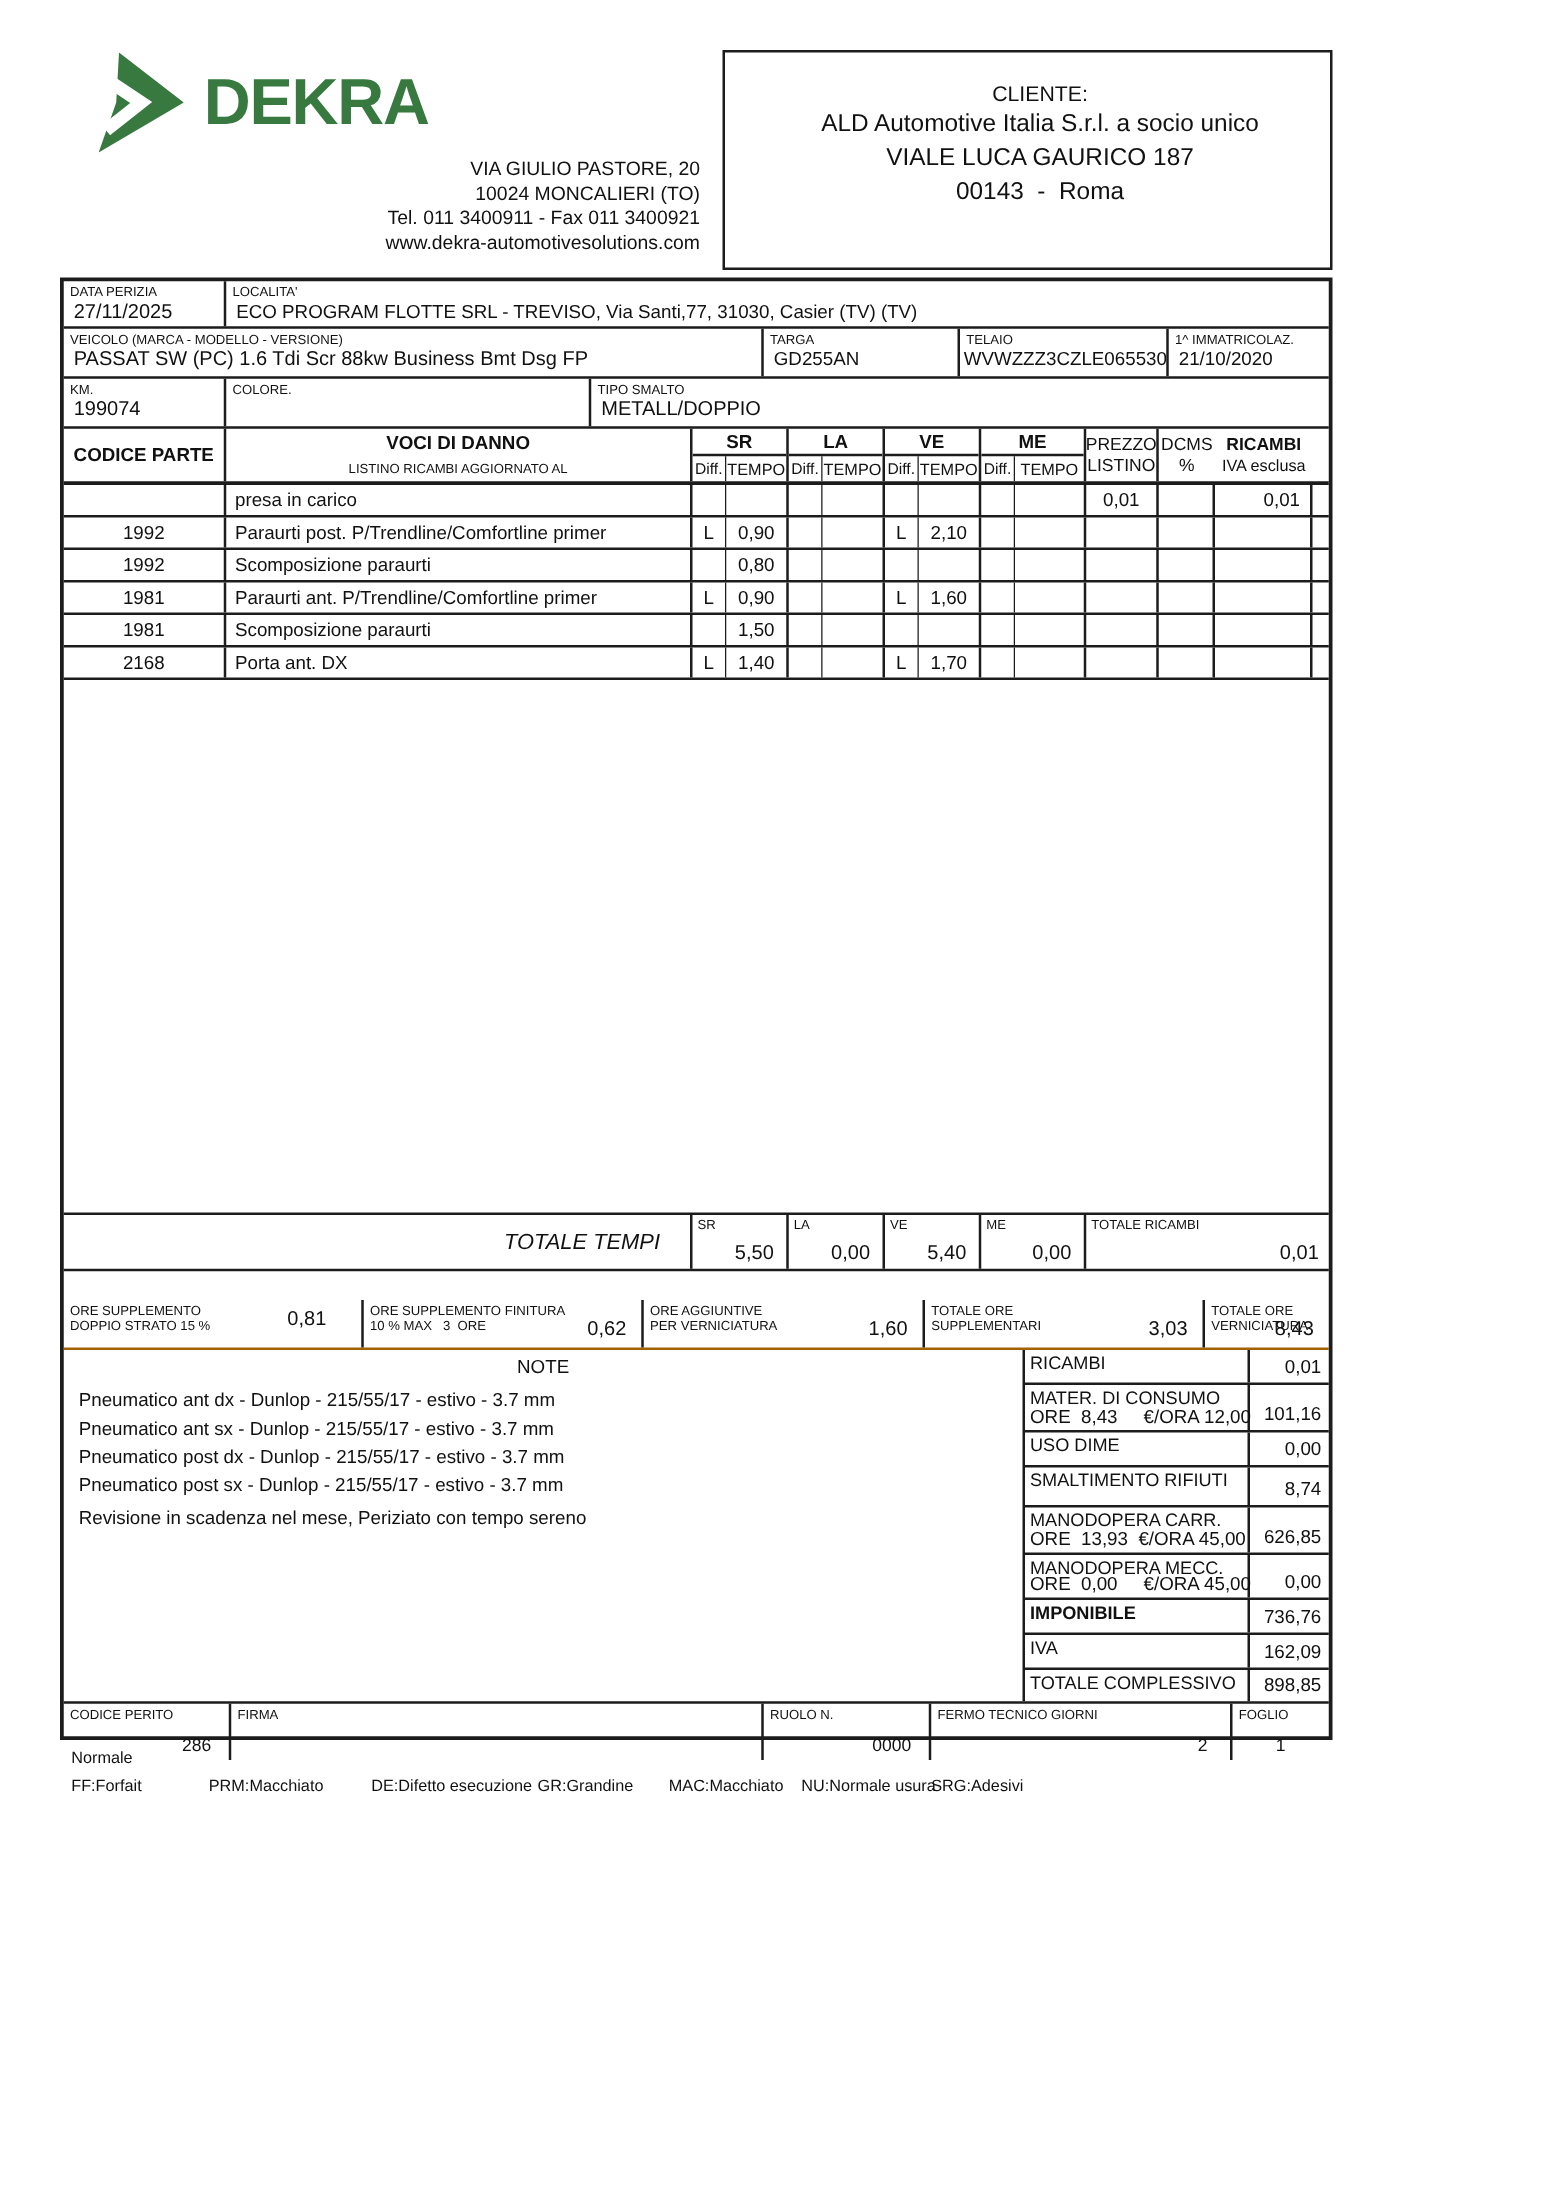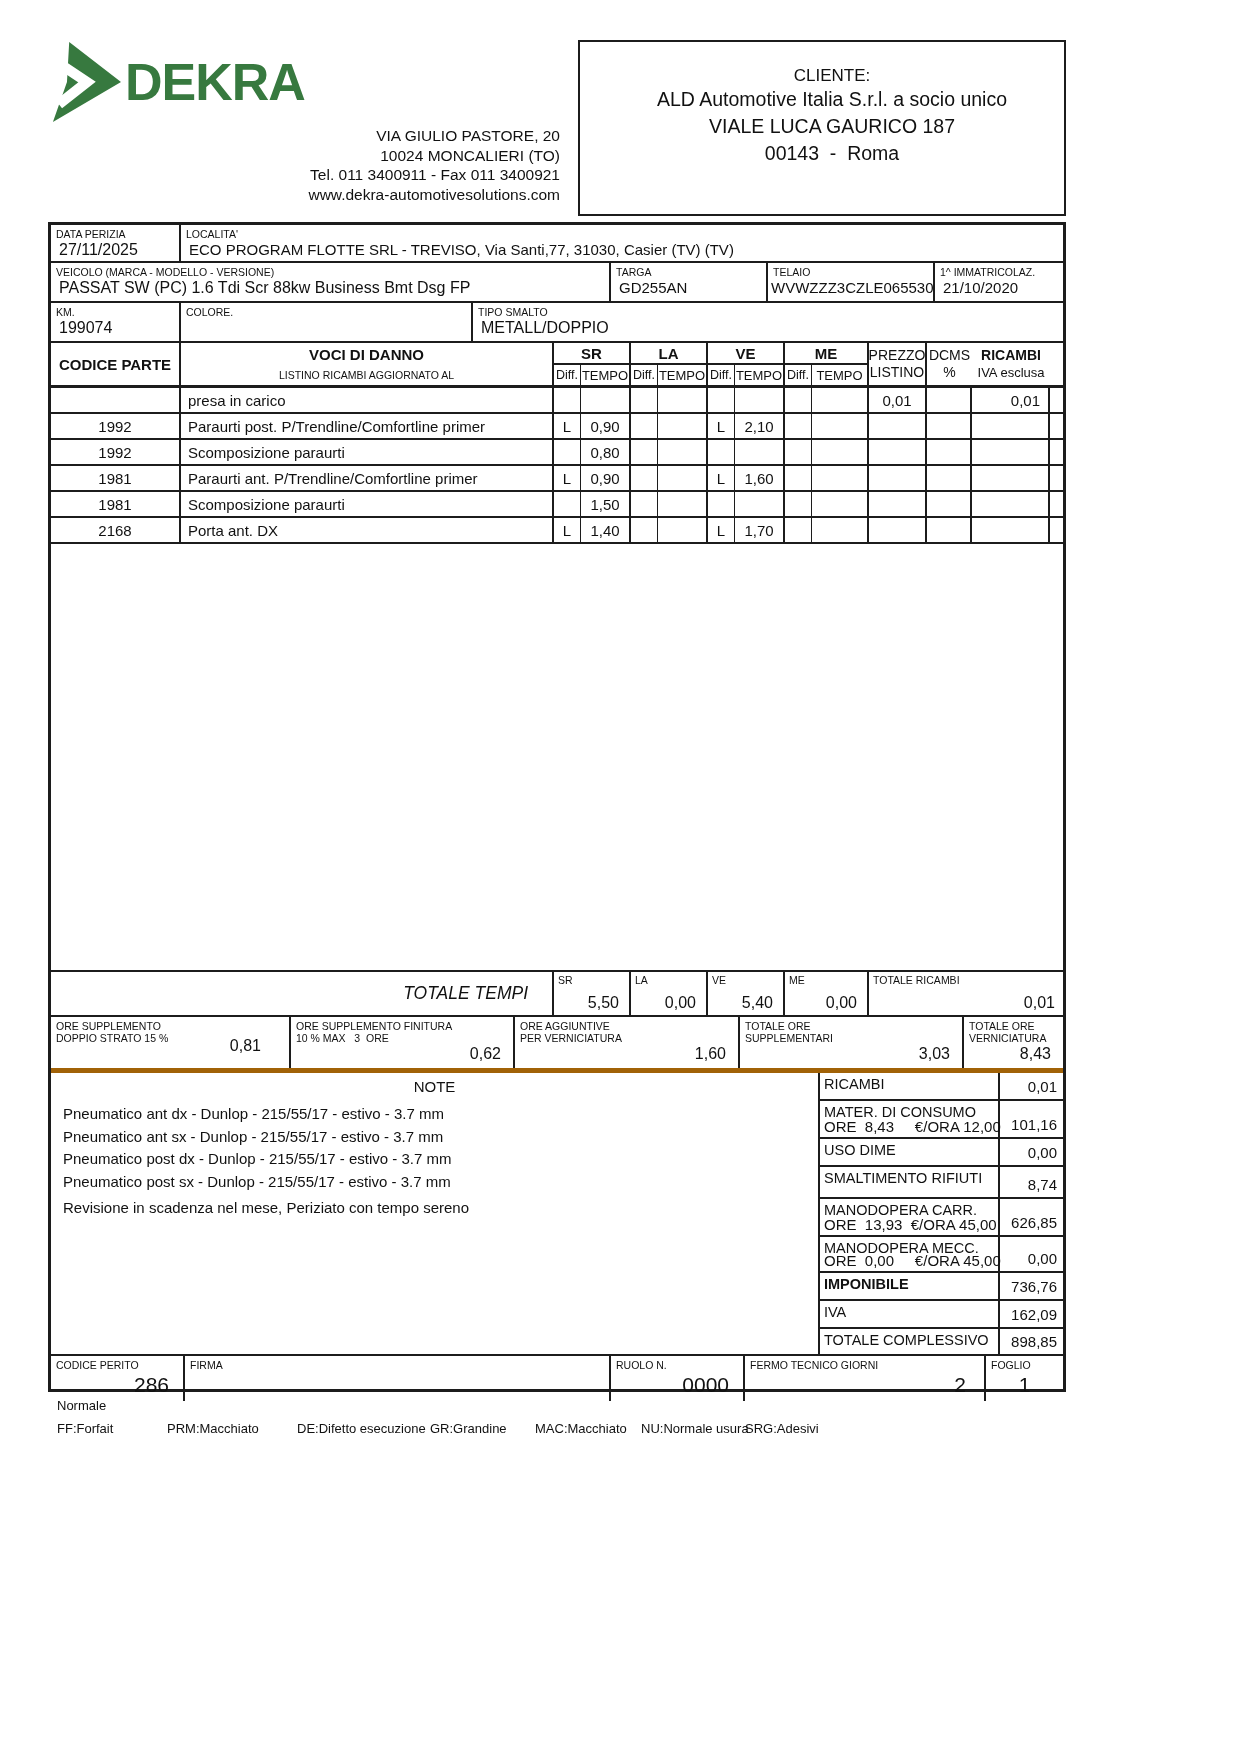--- a/index.html
+++ b/index.html
@@ -2,21 +2,21 @@
 <html><head>
 <meta charset="utf-8">
 <style>
   * { margin:0; padding:0; box-sizing:border-box; }
   html,body { background:#e8e8e8; }
   .page {
     position:relative; width:1241px; height:1754px; background:#ffffff;
     font-family:"Liberation Sans","DejaVu Sans",sans-serif; color:#111; overflow:hidden;
   }
   
-  .logo { position:absolute; left:47px; top:42px; display:flex; align-items:center; gap:4px; }
+  .logo { position:absolute; left:73px; top:42px; display:flex; align-items:center; gap:16px; }
   .logo-word { font-size:52px; font-weight:bold; letter-spacing:-1px; }
   .addr { position:absolute; left:240px; top:126px; width:320px; text-align:right;
           font-size:15.5px; line-height:19.5px; }
   .client-box { position:absolute; left:578px; top:40px; width:488px; height:176px;
                 border:2.5px solid #1c1c1c; padding:24px 10px 0 30px;text-align:center; }
   .client-label { font-size:17px; }
   .client-line { font-size:19.5px; line-height:27px; white-space:pre; }
 
   
   .form { position:absolute; left:48px; top:222px; width:1018px; height:1170px;
@@ -69,21 +69,21 @@
   
   .tempi { display:flex; height:45px; border-bottom:2px solid #1c1c1c; }
   .tt-label { width:503px; border-right:2px solid #1c1c1c; display:flex; align-items:center;
               justify-content:flex-end; padding-right:24px; font-size:17.5px;font-style:italic; }
   .tt-cell { position:relative; border-right:2px solid #1c1c1c; }
   .tt-lab { position:absolute; top:2px; left:4px; font-size:10.5px; }
   .tt-val { position:absolute; bottom:3px; right:10px; font-size:16px; }
   .tt-w { width:77px; } .tt-w4 { width:84px; } .tt-ric { width:194px; border-right:none; }
 
   
-  .suppl { display:flex; height:56px; border-bottom:5px solid #a16207; }
+  .suppl { display:flex; height:40px; border-bottom:2px solid #a16207;margin-top:23px; }
   .sp-cell { position:relative; border-right:2px solid #1c1c1c; }
   .sp-cell.last { border-right:none; }
   .sp-lab { position:absolute; top:3px; left:5px; font-size:10.5px; line-height:12px; white-space:pre; }
   .sp-val { position:absolute; bottom:5px; right:12px; font-size:16px; }
   .sp1{width:240px;} .sp2{width:224px;} .sp3{width:225px;} .sp4{width:224px;} .sp5{width:99px;}
 
   
   .notesec { display:flex; height:283px; border-bottom:2px solid #1c1c1c; }
   .note-cell { width:769px; border-right:2px solid #1c1c1c; padding-top:5px; }
   .note-title { text-align:center; font-size:15px; margin-bottom:8px; }
@@ -97,21 +97,21 @@
   .sl-main.bold { font-weight:bold; }
   .sl-sub { position:absolute; bottom:2px; left:4px; font-size:15px; white-space:pre; }
   .sv { width:63px; position:relative; }
   .sv span { position:absolute; bottom:4px; right:6px; font-size:15px; }
 
   
   .footer { display:flex; height:45px; }
   .ft-cell { position:relative; border-right:2px solid #1c1c1c; }
   .ft-cell.last { border-right:none; }
   .ft-lab { position:absolute; top:3px; left:5px; font-size:10.5px; white-space:nowrap; }
-  .ft-val { position:absolute; bottom:4px; right:14px; font-size:21px; }
+  .ft-val { position:absolute; bottom:4px; right:14px; font-size:14px; }
   .ft-val.center { right:auto; left:0; width:100%; text-align:center; }
   .ft1{width:134px;} .ft2{width:426px;} .ft3{width:134px;} .ft4{width:241px;} .ft5{width:77px;}
 
   
   .legend-title { position:absolute; left:57px; top:1398px; font-size:13px; }
   .legend-row { position:absolute; left:48px; top:1421px; width:1018px; height:18px; }
   .legend-row span { position:absolute; top:0; font-size:13px; white-space:nowrap; }
 </style>
 </head>
 <body>

